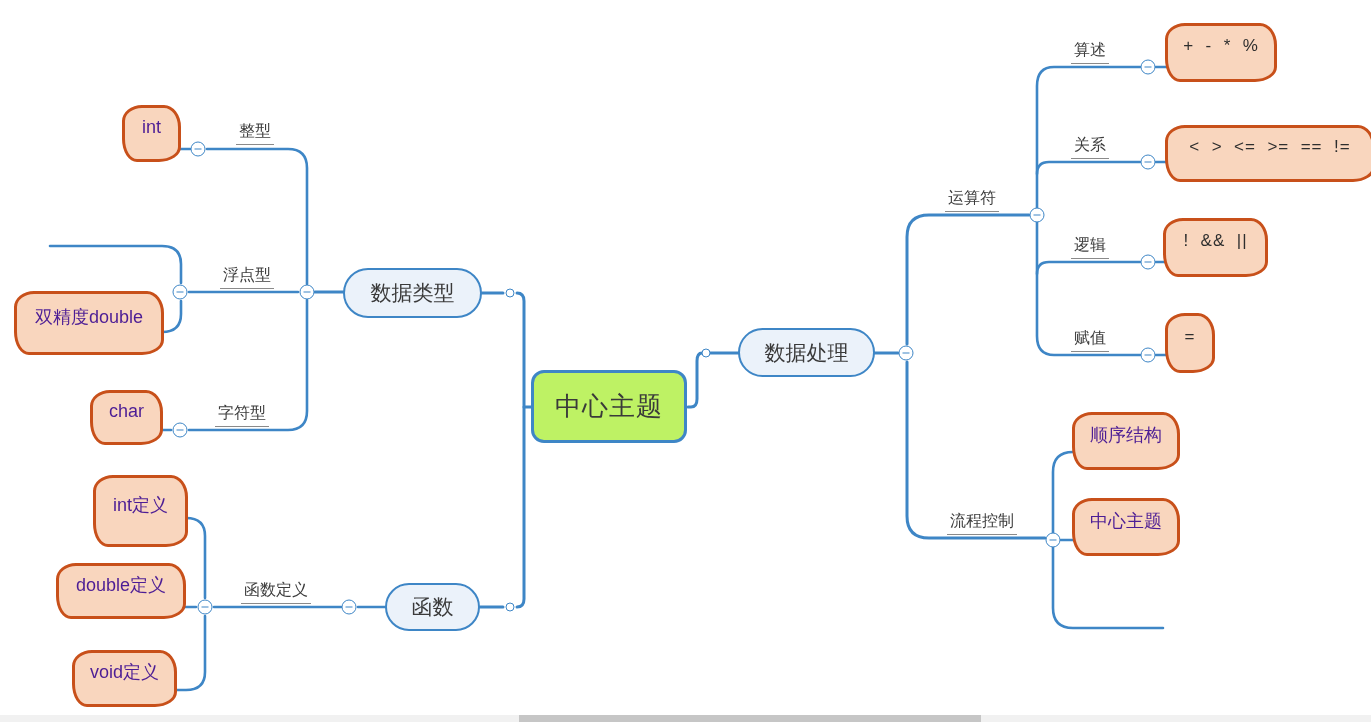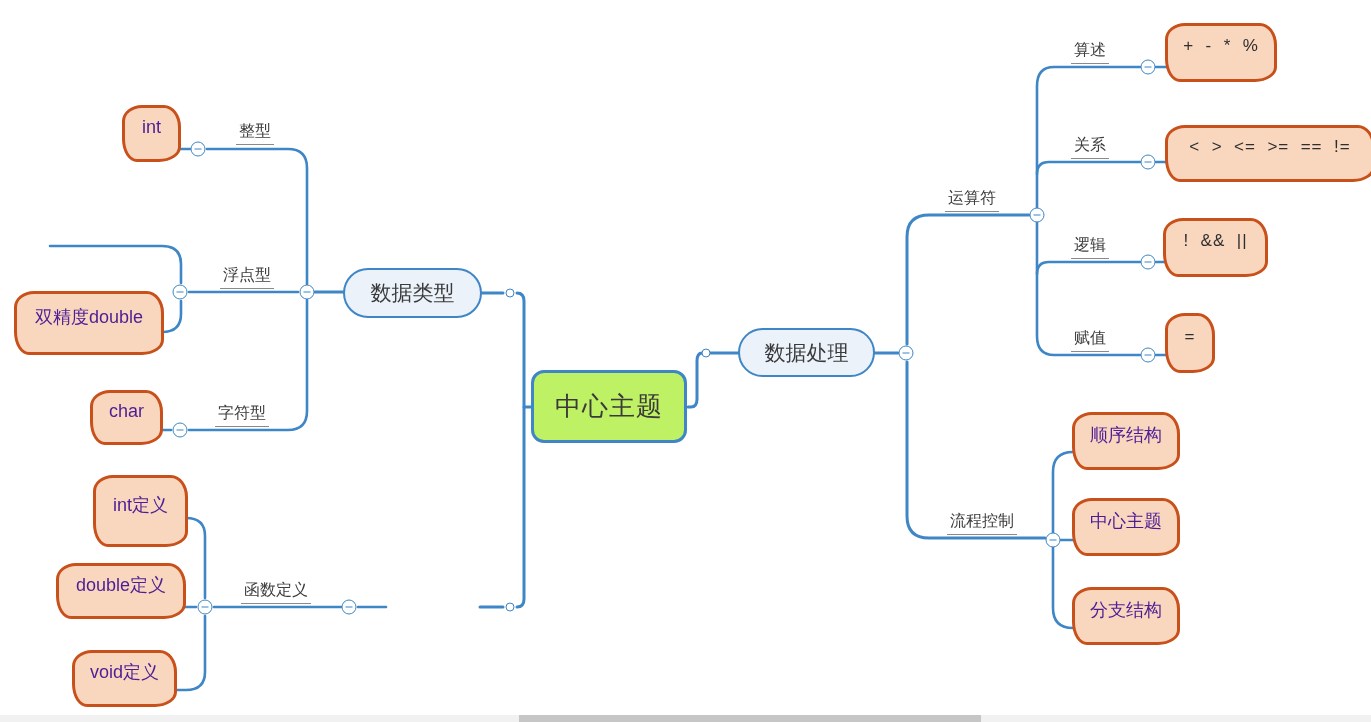--- a/index.html
+++ b/index.html
@@ -99,20 +99,21 @@
     <path class="sub" d="M1156,262 L1252,262"></path>
     <path class="sub" d="M1156,355 L1205,355"></path>
 
     <path class="sub" d="M1163,452 L1073,452 Q1053,452 1053,472 L1053,608 Q1053,628 1073,628 L1163,628"></path>
     <path class="sub" d="M1061,540 L1163,540"></path>
   </svg>
 
   <div class="root z3" style="left:531px;top:370px;width:156px;height:73px">中心主题</div>
 
   <div class="stadium z3" style="left:343px;top:268px;width:139px;height:50px">数据类型</div>
+  <div class="stadium z3" style="left:385px;top:583px;width:95px;height:48px">函数</div>
   <div class="stadium z3" style="left:738px;top:328px;width:137px;height:49px">数据处理</div>
 
   <div class="blabel z3" style="left:255px;top:121px">整型</div>
   <div class="blabel z3" style="left:247px;top:265px">浮点型</div>
   <div class="blabel z3" style="left:242px;top:403px">字符型</div>
   <div class="blabel z3" style="left:276px;top:580px">函数定义</div>
   <div class="blabel z3" style="left:972px;top:188px">运算符</div>
   <div class="blabel z3" style="left:982px;top:511px">流程控制</div>
   <div class="blabel z3" style="left:1090px;top:40px">算述</div>
   <div class="blabel z3" style="left:1090px;top:135px">关系</div>
@@ -149,23 +150,20 @@
   </div>
   <div class="leaf z1" style="left:1165px;top:313px;width:50px;height:60px">
     <span class="op">=</span>
   </div>
   <div class="leaf z1" style="left:1072px;top:412px;width:108px;height:58px">
     <span class="cjk">顺序结构</span>
   </div>
   <div class="leaf z1" style="left:1072px;top:498px;width:108px;height:58px">
     <span class="cjk">中心主题</span>
   </div>
-  <div class="leaf z1" style="left:1072px;top:587px;width:108px;height:58px">
-    <span class="cjk">分支结构</span>
-  </div>
 
   <div class="cbtn" style="left:198px;top:149px">
       <span class="minus"></span>
     </div>
   <div class="cbtn" style="left:180px;top:292px">
       <span class="minus"></span>
     </div>
   <div class="cbtn" style="left:307px;top:292px">
       <span class="minus"></span>
     </div>

